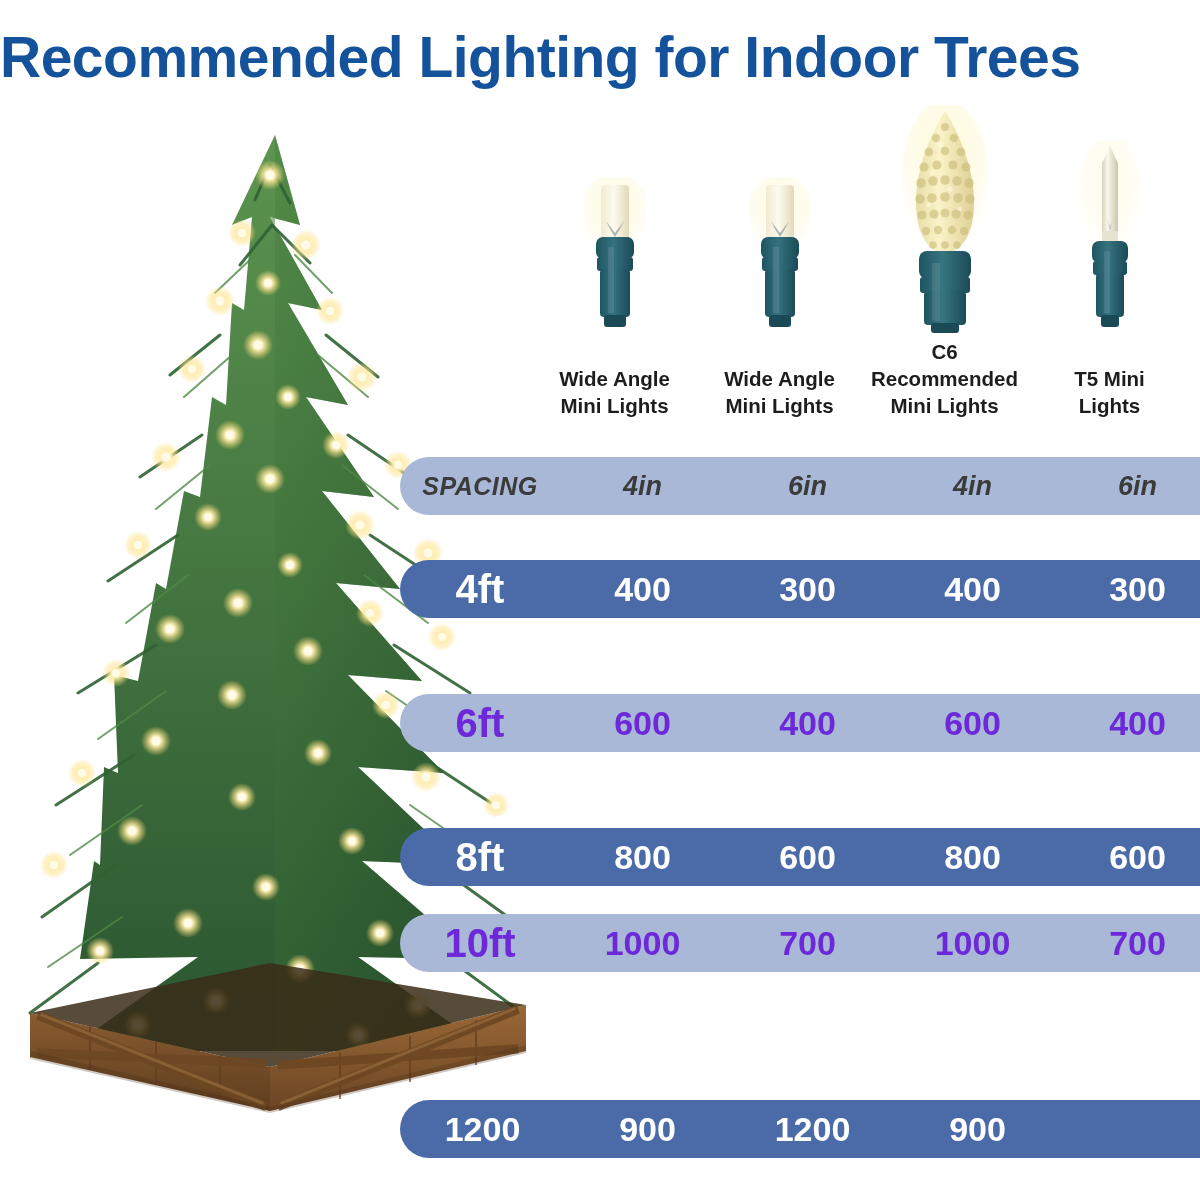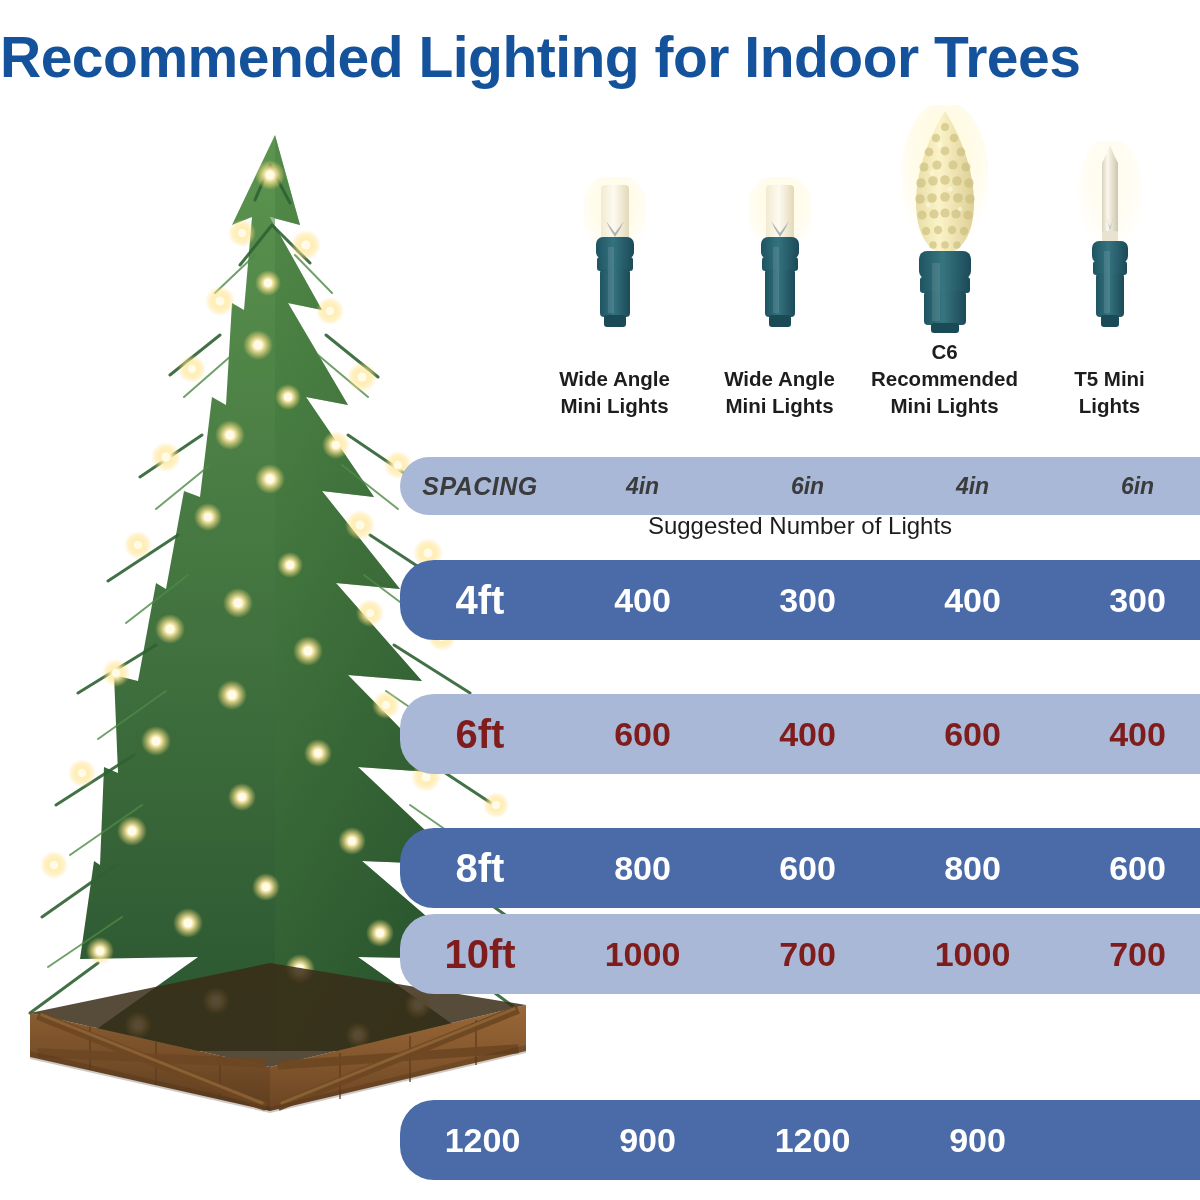--- a/index.html
+++ b/index.html
@@ -136,21 +136,21 @@
   }
 
   
   .row-spacing {
     top: 441px;
     height: 58px;
     background: #a9b8d7;
     margin-top: 16px;
   }
   .row-spacing .cell {
-    font-size: 23px;
+    font-size: 27px;
     font-weight: bold;
     font-style: italic;
     color: #3b3b3b;
   }
   .row-spacing .label-cell {
     font-size: 25px;
     letter-spacing: 0.5px;
   }
 
   
@@ -161,40 +161,40 @@
     width: 800px;
     text-align: center;
     font-size: 24px;
     font-weight: normal;
     color: #1d1d1d;
     z-index: 30;
   }
 
   
   .row-data {
-    height: 80px;
+    height: 58px;
   }
   .row-data.dark {
     background: #4a6ba8;
   }
   .row-data.light {
     background: #a9b8d7;
   }
   .row-data .label-cell {
     font-size: 40px;
     font-weight: bold;
   }
   .row-data .cell.val {
     font-size: 34px;
     font-weight: bold;
   }
   .row-data.dark .label-cell,
   .row-data.dark .cell.val { color: #ffffff; }
   .row-data.light .label-cell,
-  .row-data.light .cell.val { color: #7f1d1d; }
+  .row-data.light .cell.val { color: #6d28d9; }
 
   .row-data.r0 { top: 560px; }
   .row-data.r1 { top: 694px; }
   .row-data.r2 { top: 828px; }
   .row-data.r3 { top: 914px; }
   .row-data.r4 { top: 1100px; }
 </style>
 </head>
 <body>
 
@@ -578,21 +578,20 @@
   <div class="table">
 
     <div class="row row-spacing">
       <div class="cell label-cell">SPACING</div>
       <div class="cell">4in</div>
       <div class="cell">6in</div>
       <div class="cell">4in</div>
       <div class="cell">6in</div>
     </div>
 
-    <div class="caption">Suggested Number of Lights</div>
 
     <div class="row row-data dark r0">
       <div class="cell label-cell">4ft</div>
       <div class="cell val">400</div>
       <div class="cell val">300</div>
       <div class="cell val">400</div>
       <div class="cell val">300</div>
     </div>
 
     <div class="row row-data light r1">

